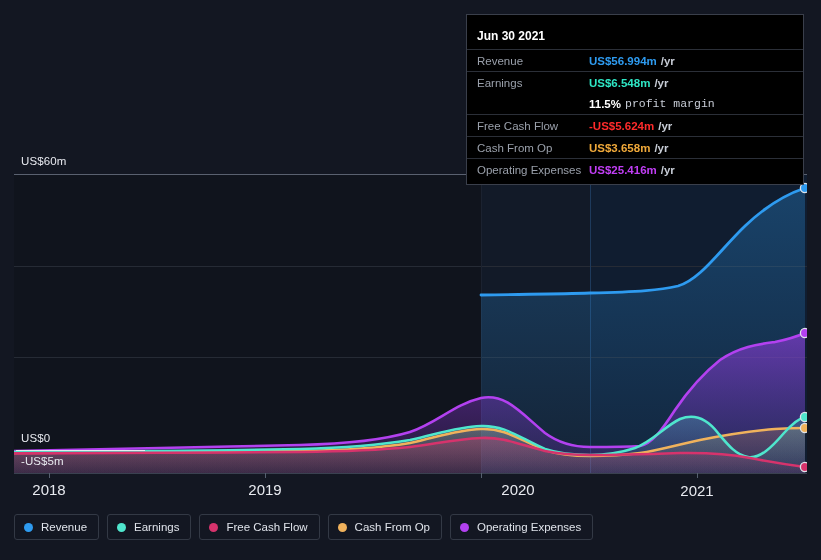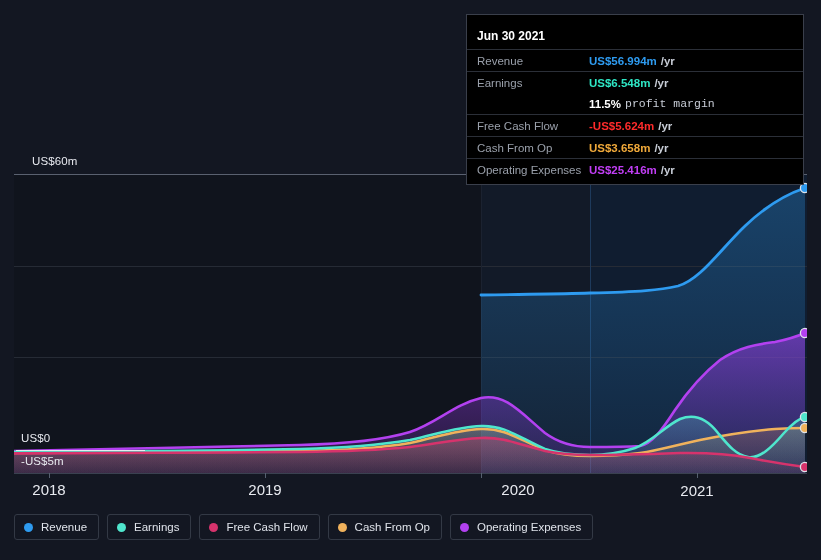--- a/index.html
+++ b/index.html
@@ -18,21 +18,21 @@
 
   
   .axis-label{
     position:absolute;
     color:#e8eaf0;
     font-size:11.5px;
     letter-spacing:.1px;
     white-space:nowrap;
     pointer-events:none;
   }
-  .y-lab-60{left:21px;top:155px;margin-left:11px;}
+  .y-lab-60{left:21px;top:155px;}
   .y-lab-0{left:21px;top:432px;}
   .y-lab-neg{left:21px;top:455px;}
   .x-lab{position:absolute;color:#e8eaf0;font-size:15px;transform:translateX(-50%);white-space:nowrap;}
 
   
   .tooltip{
     position:absolute;
     left:466px;top:14px;
     width:338px;
     background:#000;

